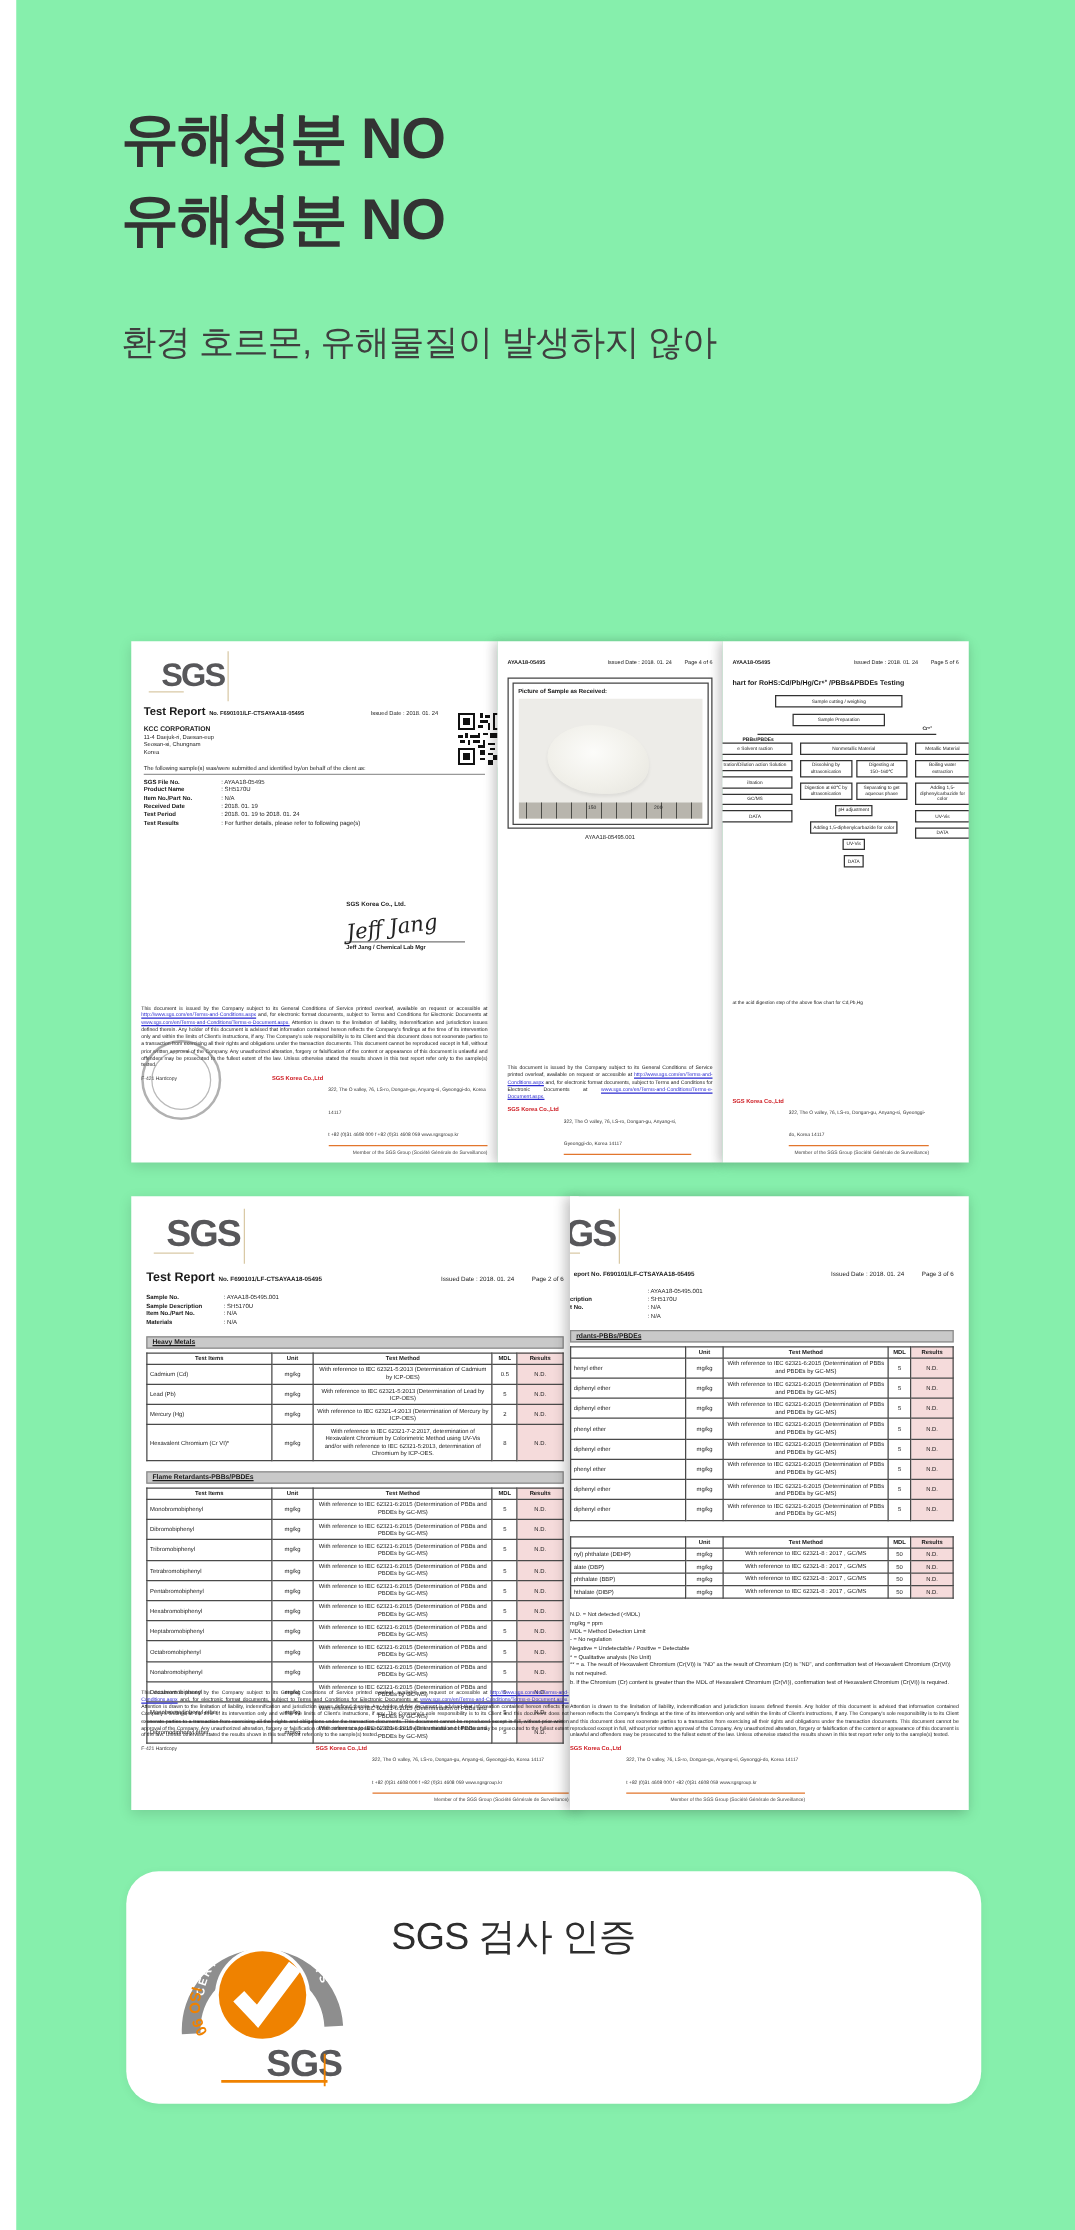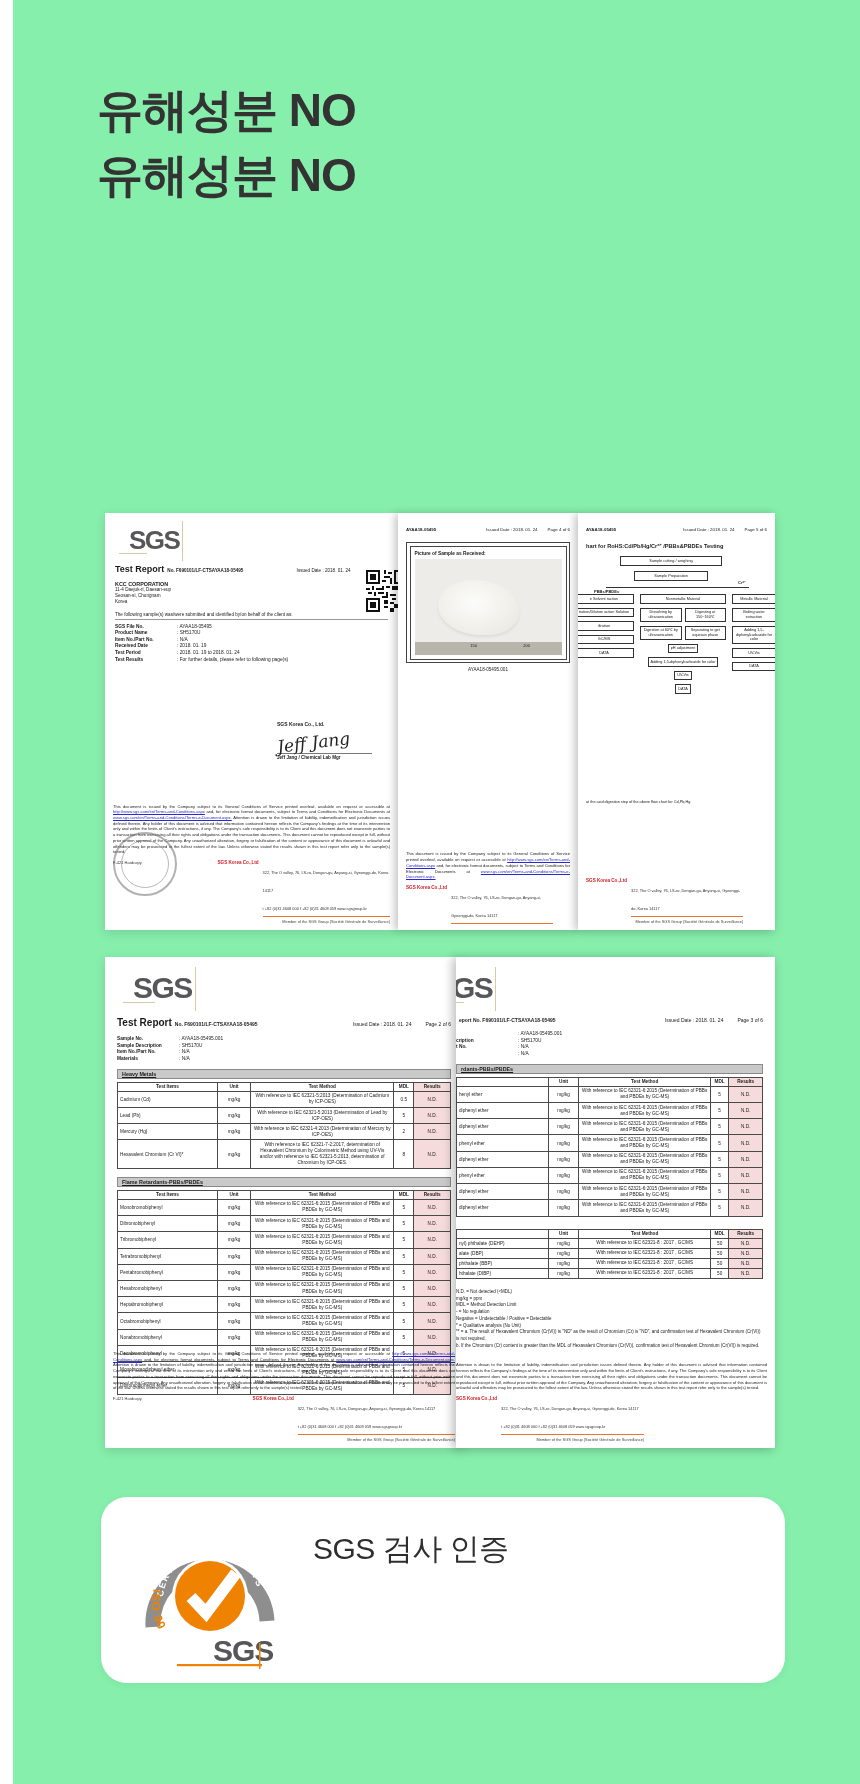--- a/index.html
+++ b/index.html
@@ -103,20 +103,21 @@
   .card-body p{margin:0;font-size:21px;line-height:1.75;color:#4a4a4a;letter-spacing:-0.5px;}
 </style>
 </head>
 <body>
 
 <div class="canvas">
 
   <div class="intro">
     <h1><span>유해성분 NO</span><br><span>유해성분 NO</span></h1>
     <div class="desc">
+        <p class="desc-line">환경 호르몬, 유해물질이 발생하지 않아</p>
       </div>
   </div>
 
   <div class="page" style="left:92px;top:513px;width:293px;height:417px;z-index:1;">
     <div class="pg-pad">
       <div class="sgs-logo" style="font-size:26px;margin-left:14px;">SGS</div>
       <div class="doc-header">
         <span class="tr-title">Test Report</span>
         <span class="tr-no">No. F690101/LF-CTSAYAA18-05495</span>
         <span class="issued">Issued Date :   2018. 01. 24</span>

